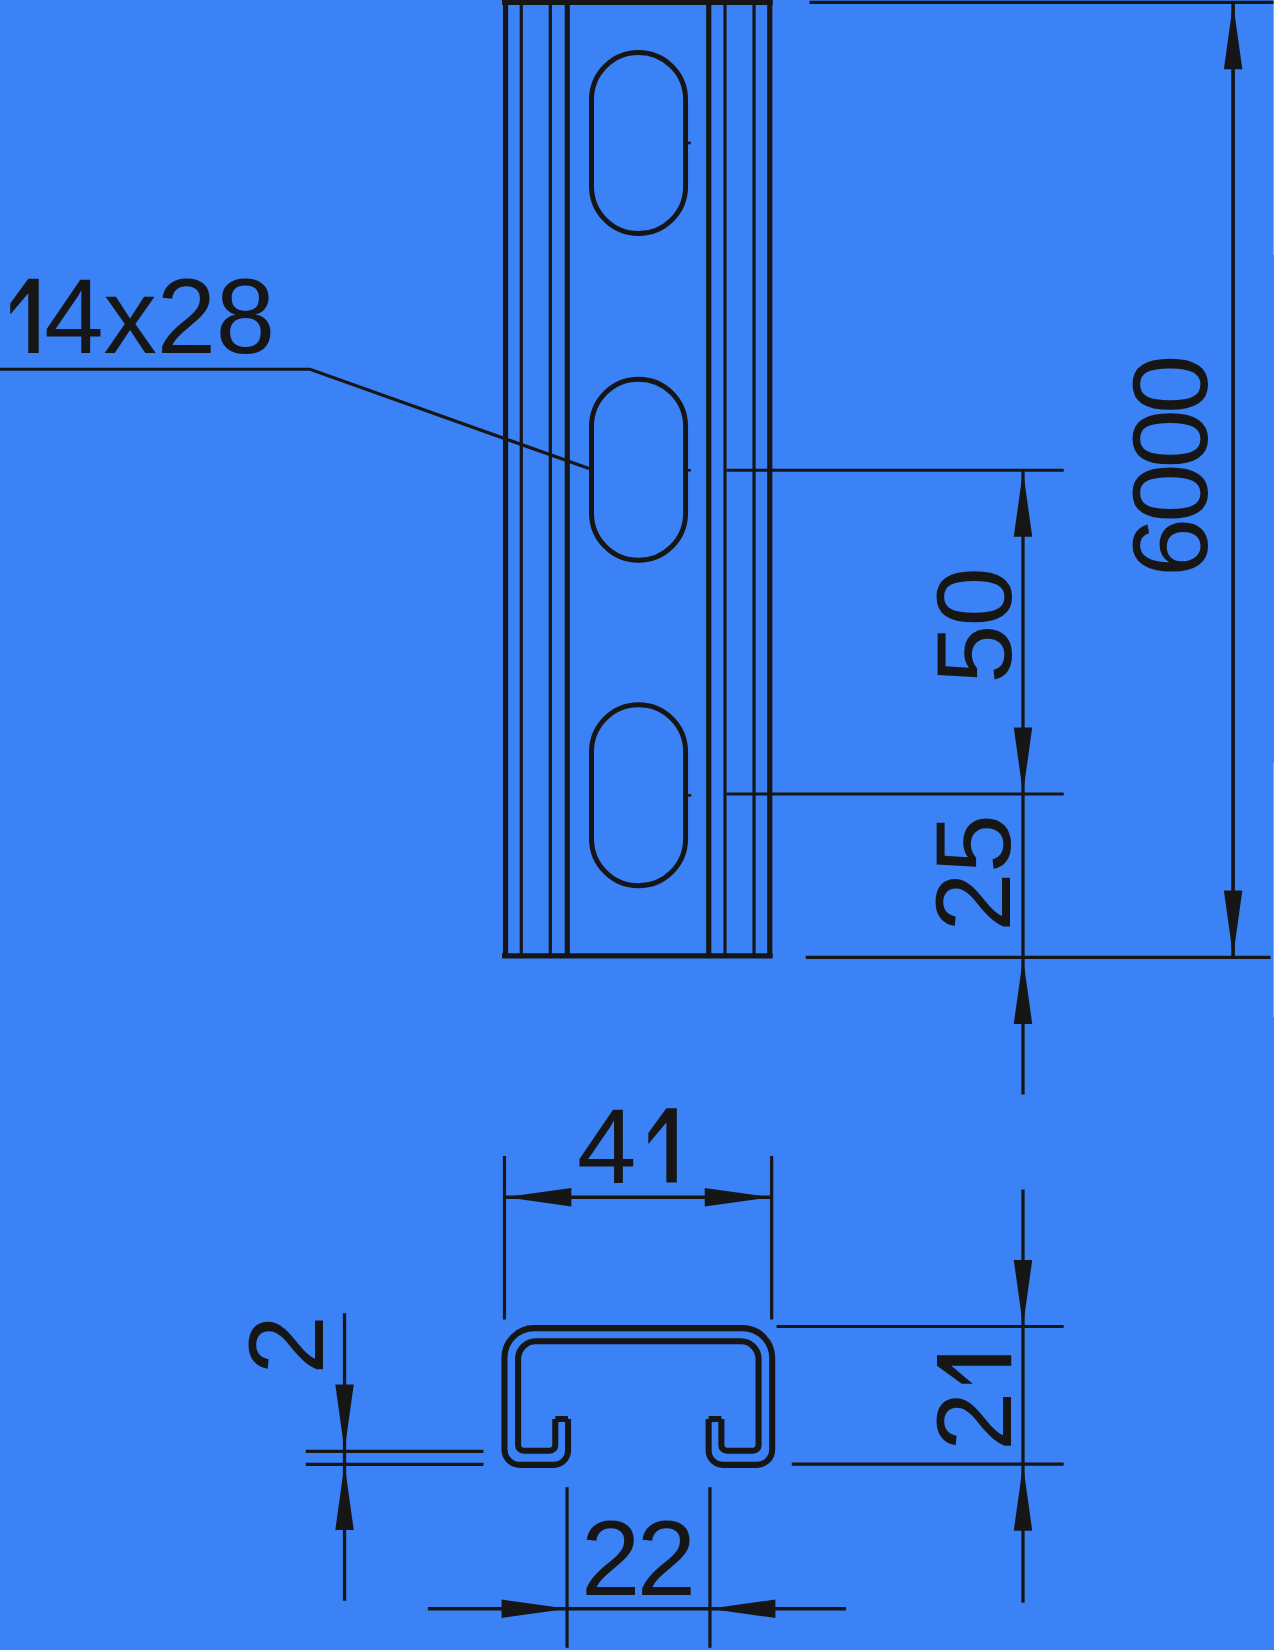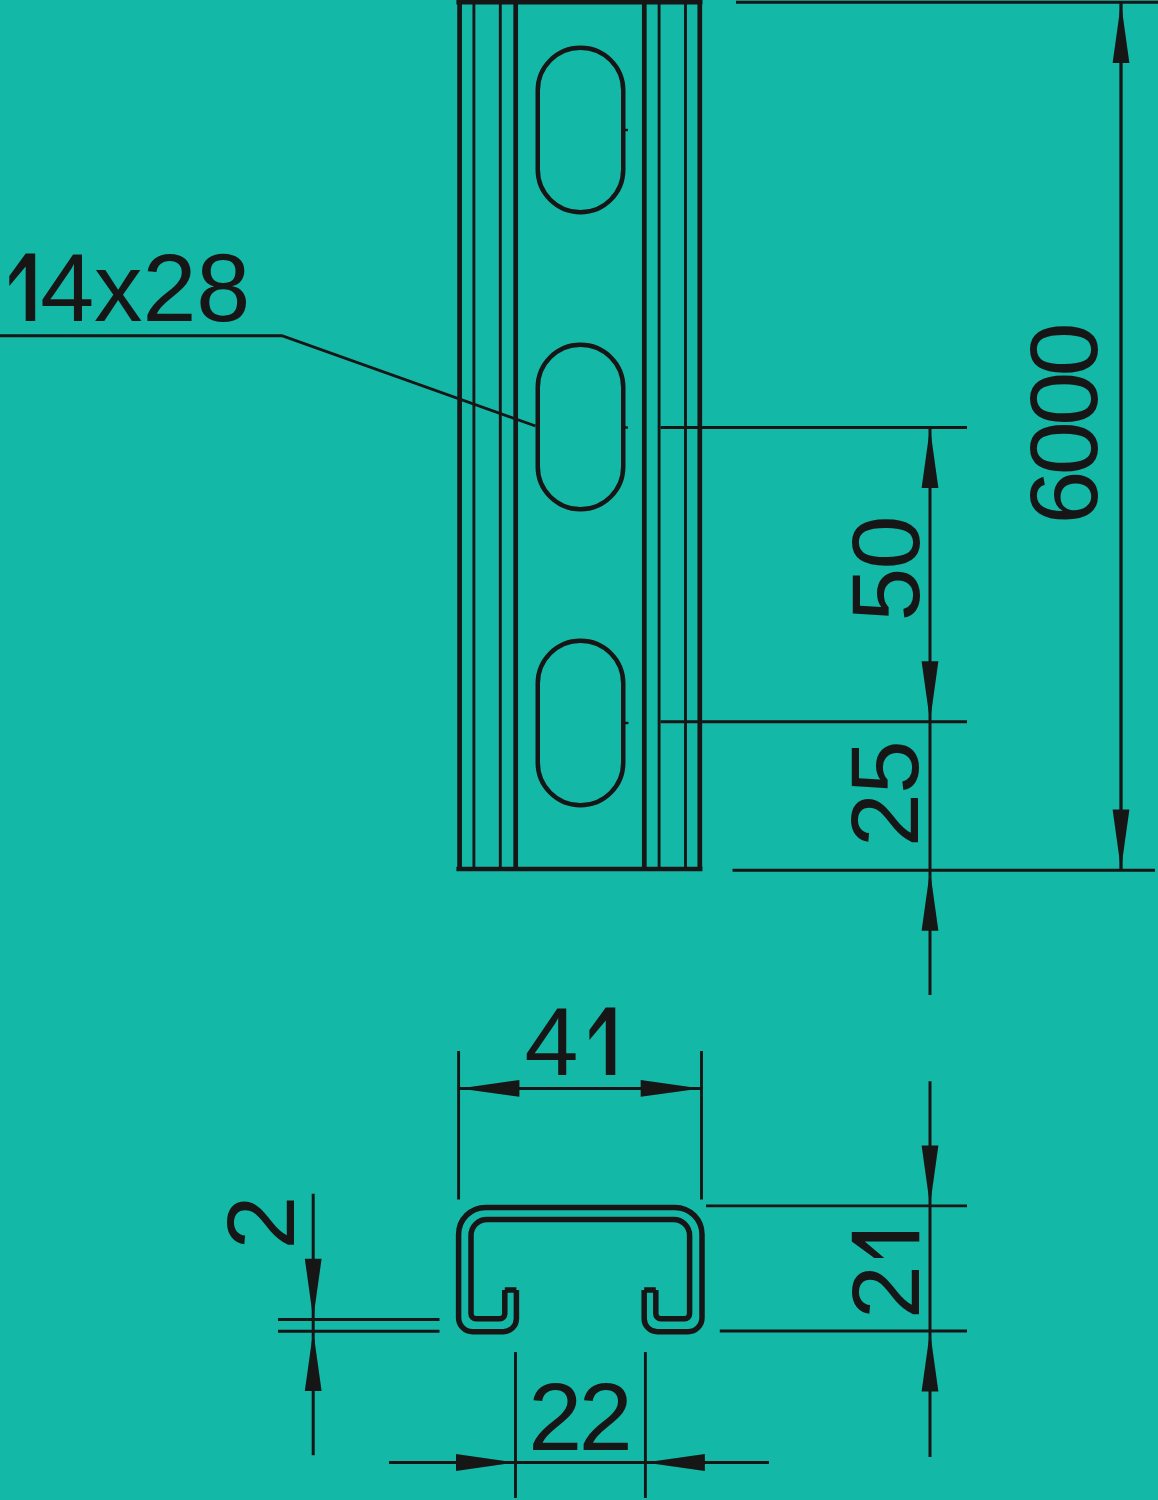--- a/index.html
+++ b/index.html
@@ -1,16 +1,16 @@
 <!DOCTYPE html>
 <html><head>
 <meta charset="utf-8">
 <style>
   html,body{margin:0;padding:0;background:#ffffff;}
-  #page{width:1158px;height:1500px;position:relative;overflow:hidden;background:#14b8a6;}
+  #page{width:1158px;height:1500px;position:relative;overflow:hidden;background:#3b82f6;}
   svg text{font-family:"Liberation Sans", sans-serif;fill:#161616;}
 </style>
 </head>
 <body>
 <div id="page">
 <svg width="1158" height="1500" viewBox="0 0 1158 1500" xmlns="http://www.w3.org/2000/svg">
   <g stroke="#161616" fill="none">
 
     <line x1="456.4" y1="2.2" x2="702.4" y2="2.2" stroke-width="4.7"></line>
 

